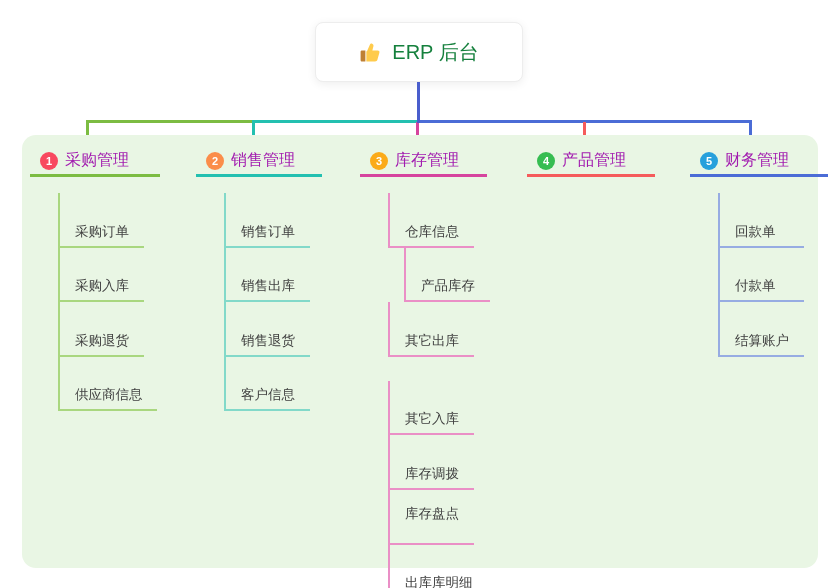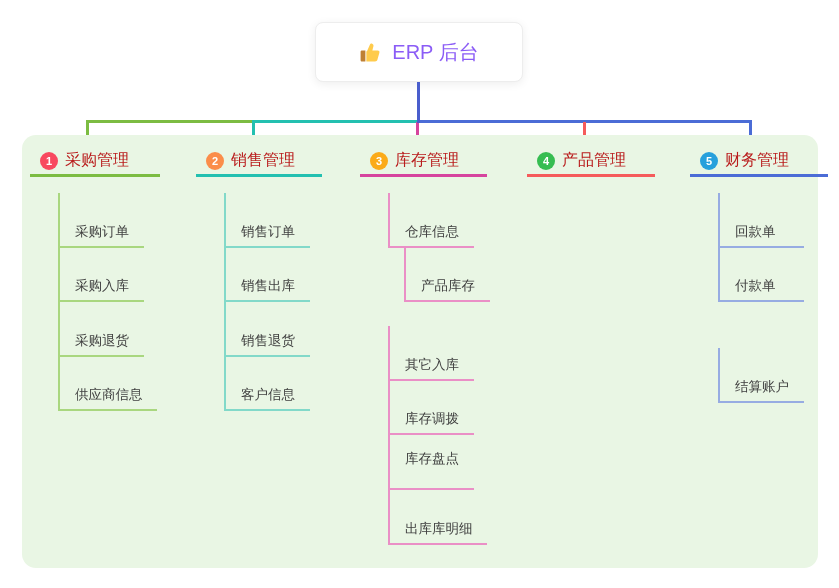--- a/index.html
+++ b/index.html
@@ -5,21 +5,21 @@
   html,body{margin:0;padding:0;background:#ffffff;}
   body{font-family:"Liberation Sans","DejaVu Sans",sans-serif;}
   .canvas{position:relative;width:839px;height:588px;background:#ffffff;overflow:hidden;}
 
   
   .root-node{
     position:absolute;left:315px;top:22px;width:208px;height:60px;
     background:#ffffff;border:1px solid #ededed;border-radius:8px;
     box-shadow:0 2px 10px rgba(0,0,0,0.07);
     display:flex;align-items:center;justify-content:center;gap:10px;
-    font-size:20px;color:#8b5cf6;font-weight:500;box-sizing:border-box;
+    font-size:20px;color:#15803d;font-weight:500;box-sizing:border-box;
   }
   .root-node .emoji-icon{display:flex;align-items:center;}
 
   
   .line{position:absolute;}
   .h-line{height:3px;top:120px;}
   .v-line{width:3px;}
 
   
   .panel{
@@ -31,21 +31,21 @@
   .branch{position:absolute;top:147px;}
   .branch-title-row{
     display:flex;align-items:center;gap:7px;
     height:27px;border-bottom:3px solid #999;
     padding-left:10px;box-sizing:content-box;cursor:default;
   }
   .badge{
     width:18px;height:18px;border-radius:50%;flex:0 0 auto;
     color:#fff;font-size:11px;font-weight:700;line-height:18px;text-align:center;
   }
-  .branch-label{font-size:16px;color:#b91c1c;font-weight:500;white-space:nowrap;}
+  .branch-label{font-size:16px;color:#a21caf;font-weight:500;white-space:nowrap;}
 
   .children{list-style:none;margin:0 0 0 12px;padding:16px;}
   .children li{
     box-sizing:border-box;height:54.6px;width:fit-content;min-width:86px;
     border-left:2px solid #ccc;border-bottom:2px solid #ccc;
     display:flex;align-items:flex-end;
     padding:0 14px 5px 15px;
   }
   .children li span{font-size:13.5px;color:#404040;white-space:nowrap;}
 </style>
@@ -123,20 +123,23 @@
       <span class="badge" style="background: rgb(251, 171, 25);">3</span>
       <span class="branch-label">库存管理</span>
     </div>
     <ul class="children">
         <li style="border-color: rgb(234, 143, 198);">
           <span>仓库信息</span>
         </li>
         <li style="border-color: rgb(234, 143, 198); margin-left: 16px;">
           <span>产品库存</span>
         </li>
+        <li style="border-color: rgb(234, 143, 198);">
+          <span>其它出库</span>
+        </li>
         <li style="border-color: rgb(234, 143, 198); margin-top: 24px;">
           <span>其它入库</span>
         </li>
         <li style="border-color: rgb(234, 143, 198);">
           <span>库存调拨</span>
         </li>
         <li style="border-color: rgb(234, 143, 198); align-items: center;">
           <span>库存盘点</span>
         </li>
         <li style="border-color: rgb(234, 143, 198);">
@@ -157,19 +160,19 @@
       <span class="badge" style="background: rgb(39, 160, 220);">5</span>
       <span class="branch-label">财务管理</span>
     </div>
     <ul class="children">
         <li style="border-color: rgb(151, 172, 226);">
           <span>回款单</span>
         </li>
         <li style="border-color: rgb(151, 172, 226);">
           <span>付款单</span>
         </li>
-        <li style="border-color: rgb(151, 172, 226); margin-top: 46px;">
+        <li style="border-color: rgb(151, 172, 226);">
           <span>结算账户</span>
         </li>
       </ul>
   </div>
 
 </div>
 
 </body></html>

